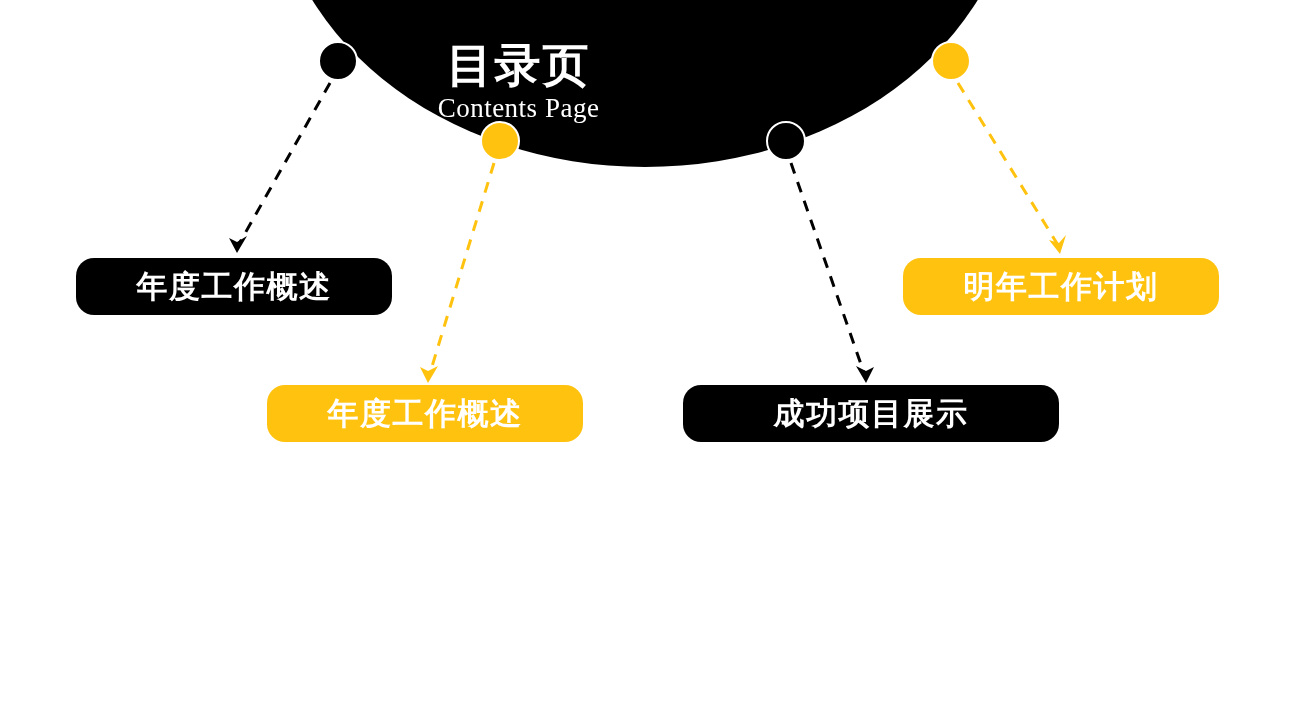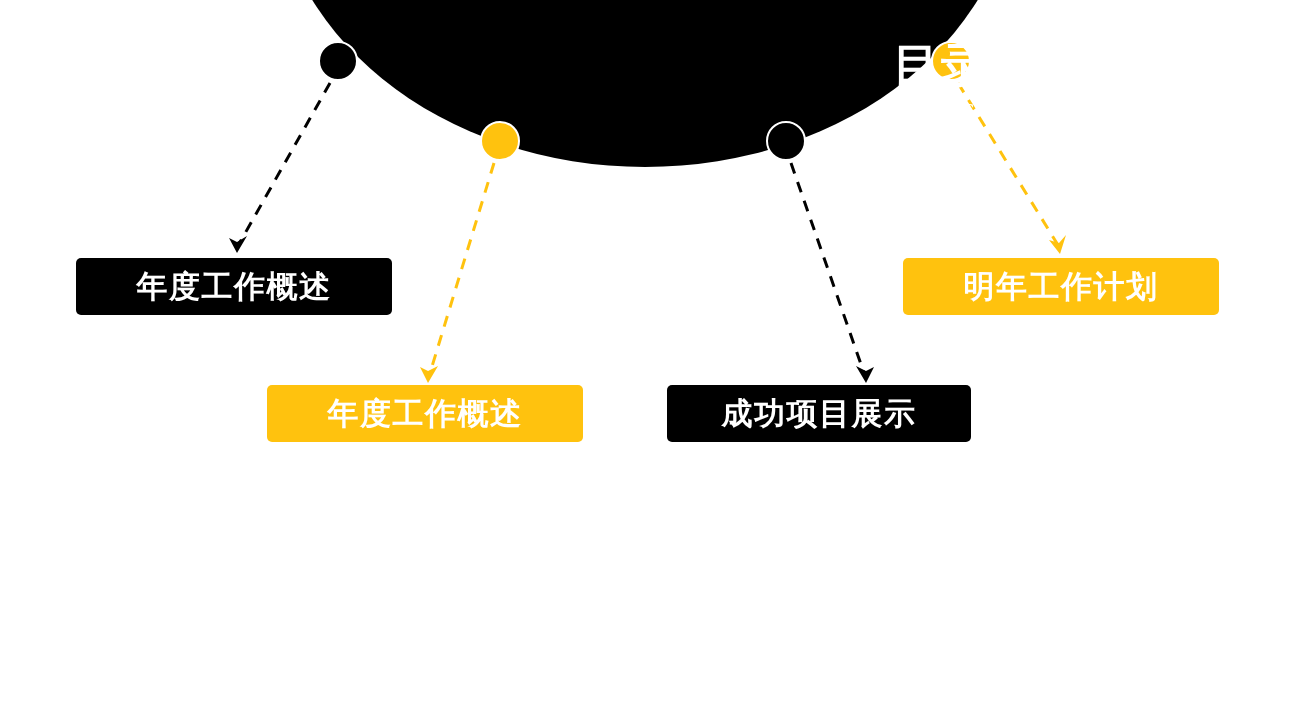--- a/index.html
+++ b/index.html
@@ -32,21 +32,21 @@
     height: 726px;
     pointer-events: none;
   }
 
   
   .title-block {
     position: absolute;
     left: 0;
     top: 38px;
     width: 1037px;
-    text-align: right;
+    text-align: center;
     pointer-events: none;
   }
   .title-cn {
     display: block;
     color: #ffffff;
     font-size: 46px;
     font-weight: bold;
     line-height: 54px;
     letter-spacing: 2px;
   }
@@ -57,36 +57,36 @@
     font-weight: normal;
     line-height: 32px;
     letter-spacing: 0.5px;
     font-family: Liberation Serif, serif;
   }
 
   
   .pill {
     position: absolute;
     box-sizing: border-box;
-    border-radius: 5px;
+    border-radius: 18px;
     display: flex;
     align-items: center;
     justify-content: center;
     color: #ffffff;
     font-size: 31px;
     font-weight: bold;
     letter-spacing: 1.5px;
     white-space: nowrap;
   }
   .pill-dark  { background: #000000; }
   .pill-amber { background: #FFC20E; }
 
   #pill-1 { left: 76px;  top: 258px; width: 316px; height: 57px; }
   #pill-2 { left: 267px; top: 385px; width: 316px; height: 57px; }
-  #pill-3 { left: 667px; top: 385px; width: 304px; height: 57px; }
+  #pill-3 { left: 683px; top: 385px; width: 376px; height: 57px; }
   #pill-4 { left: 903px; top: 258px; width: 316px; height: 57px; font-family: Liberation Serif, serif; }
 </style>
 </head>
 <body>
 
 <div id="slide">
 
   <svg class="arc-svg" viewBox="0 0 1291 726">
 
     <ellipse cx="645" cy="-135" rx="372" ry="302" fill="#000000"></ellipse>

